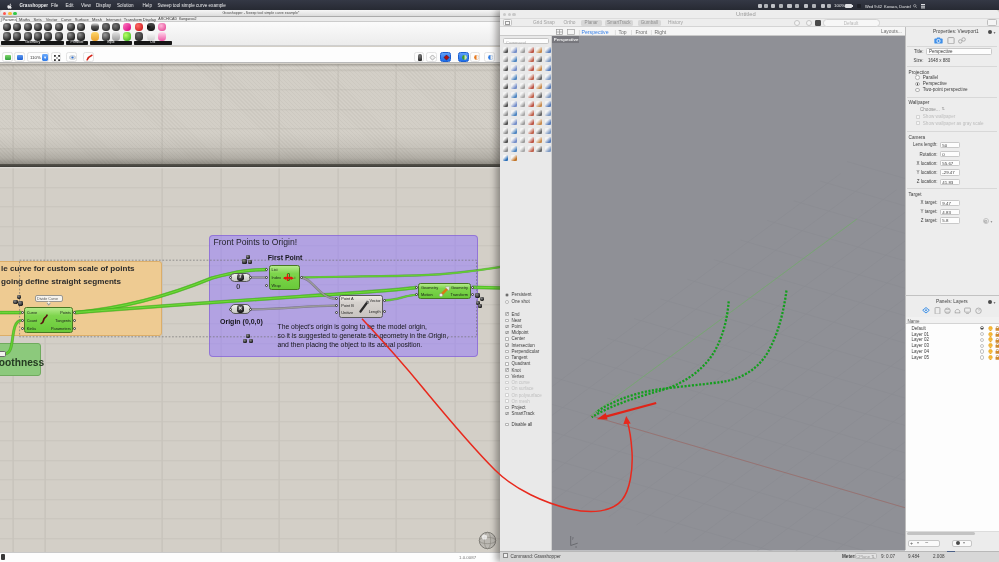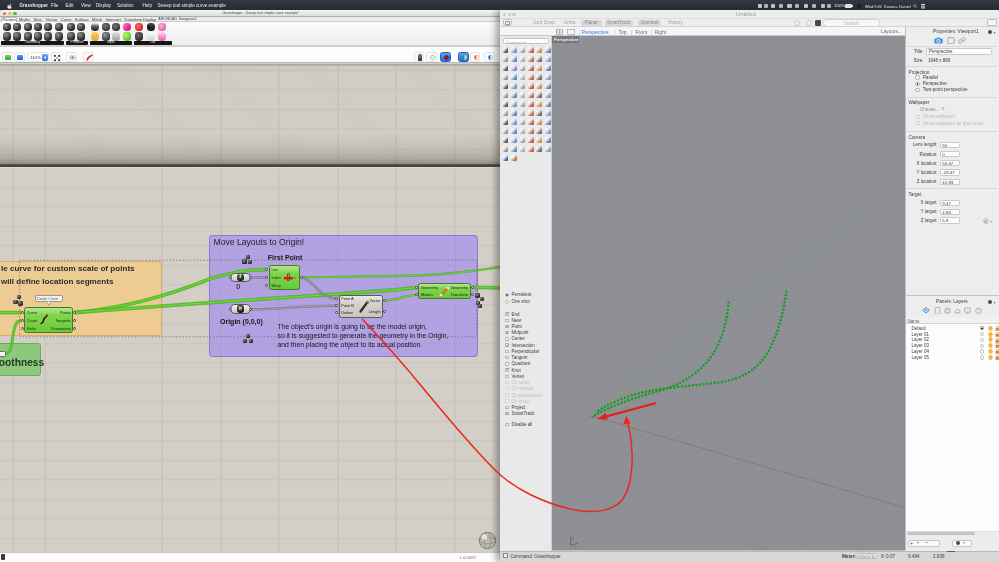--- a/index.html
+++ b/index.html
@@ -172,25 +172,25 @@
  repeating-linear-gradient(to right, #c2beb6 0 0.9px, rgba(0,0,0,0) 0.9px 58.55px);
 background-position:0 6.3px,44.6px 0;z-index:1;"></div>
     <div class="abs" style="left:0;top:63.5px;width:500px;height:101px;
 background-image:repeating-linear-gradient(45deg, rgba(120,115,104,0.07) 0 0.9px, rgba(0,0,0,0) 0.9px 2.8px);z-index:1;"></div>
     <div class="abs" style="left:0;top:63.5px;width:500px;height:3px;background:linear-gradient(rgba(95,92,84,0.4),rgba(0,0,0,0));z-index:1;"></div>
     <div class="abs" style="left:0;top:133px;width:500px;height:31.5px;background:linear-gradient(rgba(80,78,70,0) 0%,rgba(80,78,70,0.09) 45%,rgba(80,78,70,0.26) 78%,rgba(80,78,70,0.55) 100%);z-index:1;"></div>
     <div class="abs" style="left:0;top:164.4px;width:500px;height:2.6px;background:linear-gradient(#55534c,#3e3d38);z-index:1;"></div>
     <div class="abs" style="left:0;top:167px;width:500px;height:2px;background:linear-gradient(rgba(255,255,255,0.5),rgba(255,255,255,0));z-index:1;"></div>
     <div class="abs" style="left:-8px;top:261.4px;width:170.4px;height:74.9px;background:#eecb92;border:0.8px solid #dcae69;border-radius:3px;z-index:2;"></div>
     <span class="abs" style="left:1px;top:263.6px;font-size:8.1px;font-weight:700;color:#2c2c2c;z-index:3;white-space:nowrap;">le curve for custom scale of points</span>
-    <span class="abs" style="left:1px;top:276.6px;font-size:8.1px;font-weight:700;color:#2c2c2c;z-index:3;white-space:nowrap;">will define location segments</span>
+    <span class="abs" style="left:1px;top:276.6px;font-size:8.1px;font-weight:700;color:#2c2c2c;z-index:3;white-space:nowrap;">going define straight segments</span>
     <div class="abs" style="left:-8px;top:343.4px;width:49.1px;height:32.8px;background:#8cc97c;border:0.8px solid #6fab5e;border-radius:3px;z-index:2;"></div>
     <span class="abs" style="left:-17px;top:356.6px;font-size:10.2px;font-weight:700;color:#253a22;z-index:3;">Smoothness</span>
     <div class="abs" style="left:208.8px;top:235.3px;width:269.1px;height:121.7px;background:rgba(150,124,250,0.54);border:0.8px solid rgba(120,80,205,0.55);border-radius:4px;z-index:2;"></div>
-    <span class="abs" style="left:213.5px;top:237.4px;font-size:8.6px;font-weight:400;color:#23232b;z-index:3;white-space:nowrap;">Move Layouts to Origin!</span>
+    <span class="abs" style="left:213.5px;top:237.4px;font-size:8.6px;font-weight:400;color:#23232b;z-index:3;white-space:nowrap;">Front Points to Origin!</span>
     <span class="abs" style="left:267.8px;top:254.2px;font-size:7px;font-weight:700;color:#17171c;z-index:3;white-space:nowrap;">First Point</span>
     <span class="abs" style="left:220px;top:318.2px;font-size:7px;font-weight:700;color:#17171c;z-index:3;white-space:nowrap;">Origin (0,0,0)</span>
     <span class="abs" style="left:277.5px;top:322.8px;font-size:6.8px;font-weight:400;color:#15151a;z-index:3;white-space:nowrap;">The object's origin is going to be the model origin,</span>
     <span class="abs" style="left:277.5px;top:331.7px;font-size:6.8px;font-weight:400;color:#15151a;z-index:3;white-space:nowrap;">so it is suggested to generate the geometry in the Origin,</span>
     <span class="abs" style="left:277.5px;top:340.6px;font-size:6.8px;font-weight:400;color:#15151a;z-index:3;white-space:nowrap;">and then placing the object to its actual position.</span>
     <span class="abs" style="left:236.3px;top:282.6px;font-size:5.6px;font-weight:700;color:#222;z-index:4;">()</span>
     <svg class="abs" style="left:0;top:0;z-index:3;pointer-events:none;" width="999" height="562" viewBox="0 0 999 562">
       <defs>
         <clipPath id="cnv">
           <rect x="0" y="63.5" width="500" height="488.8"></rect>

